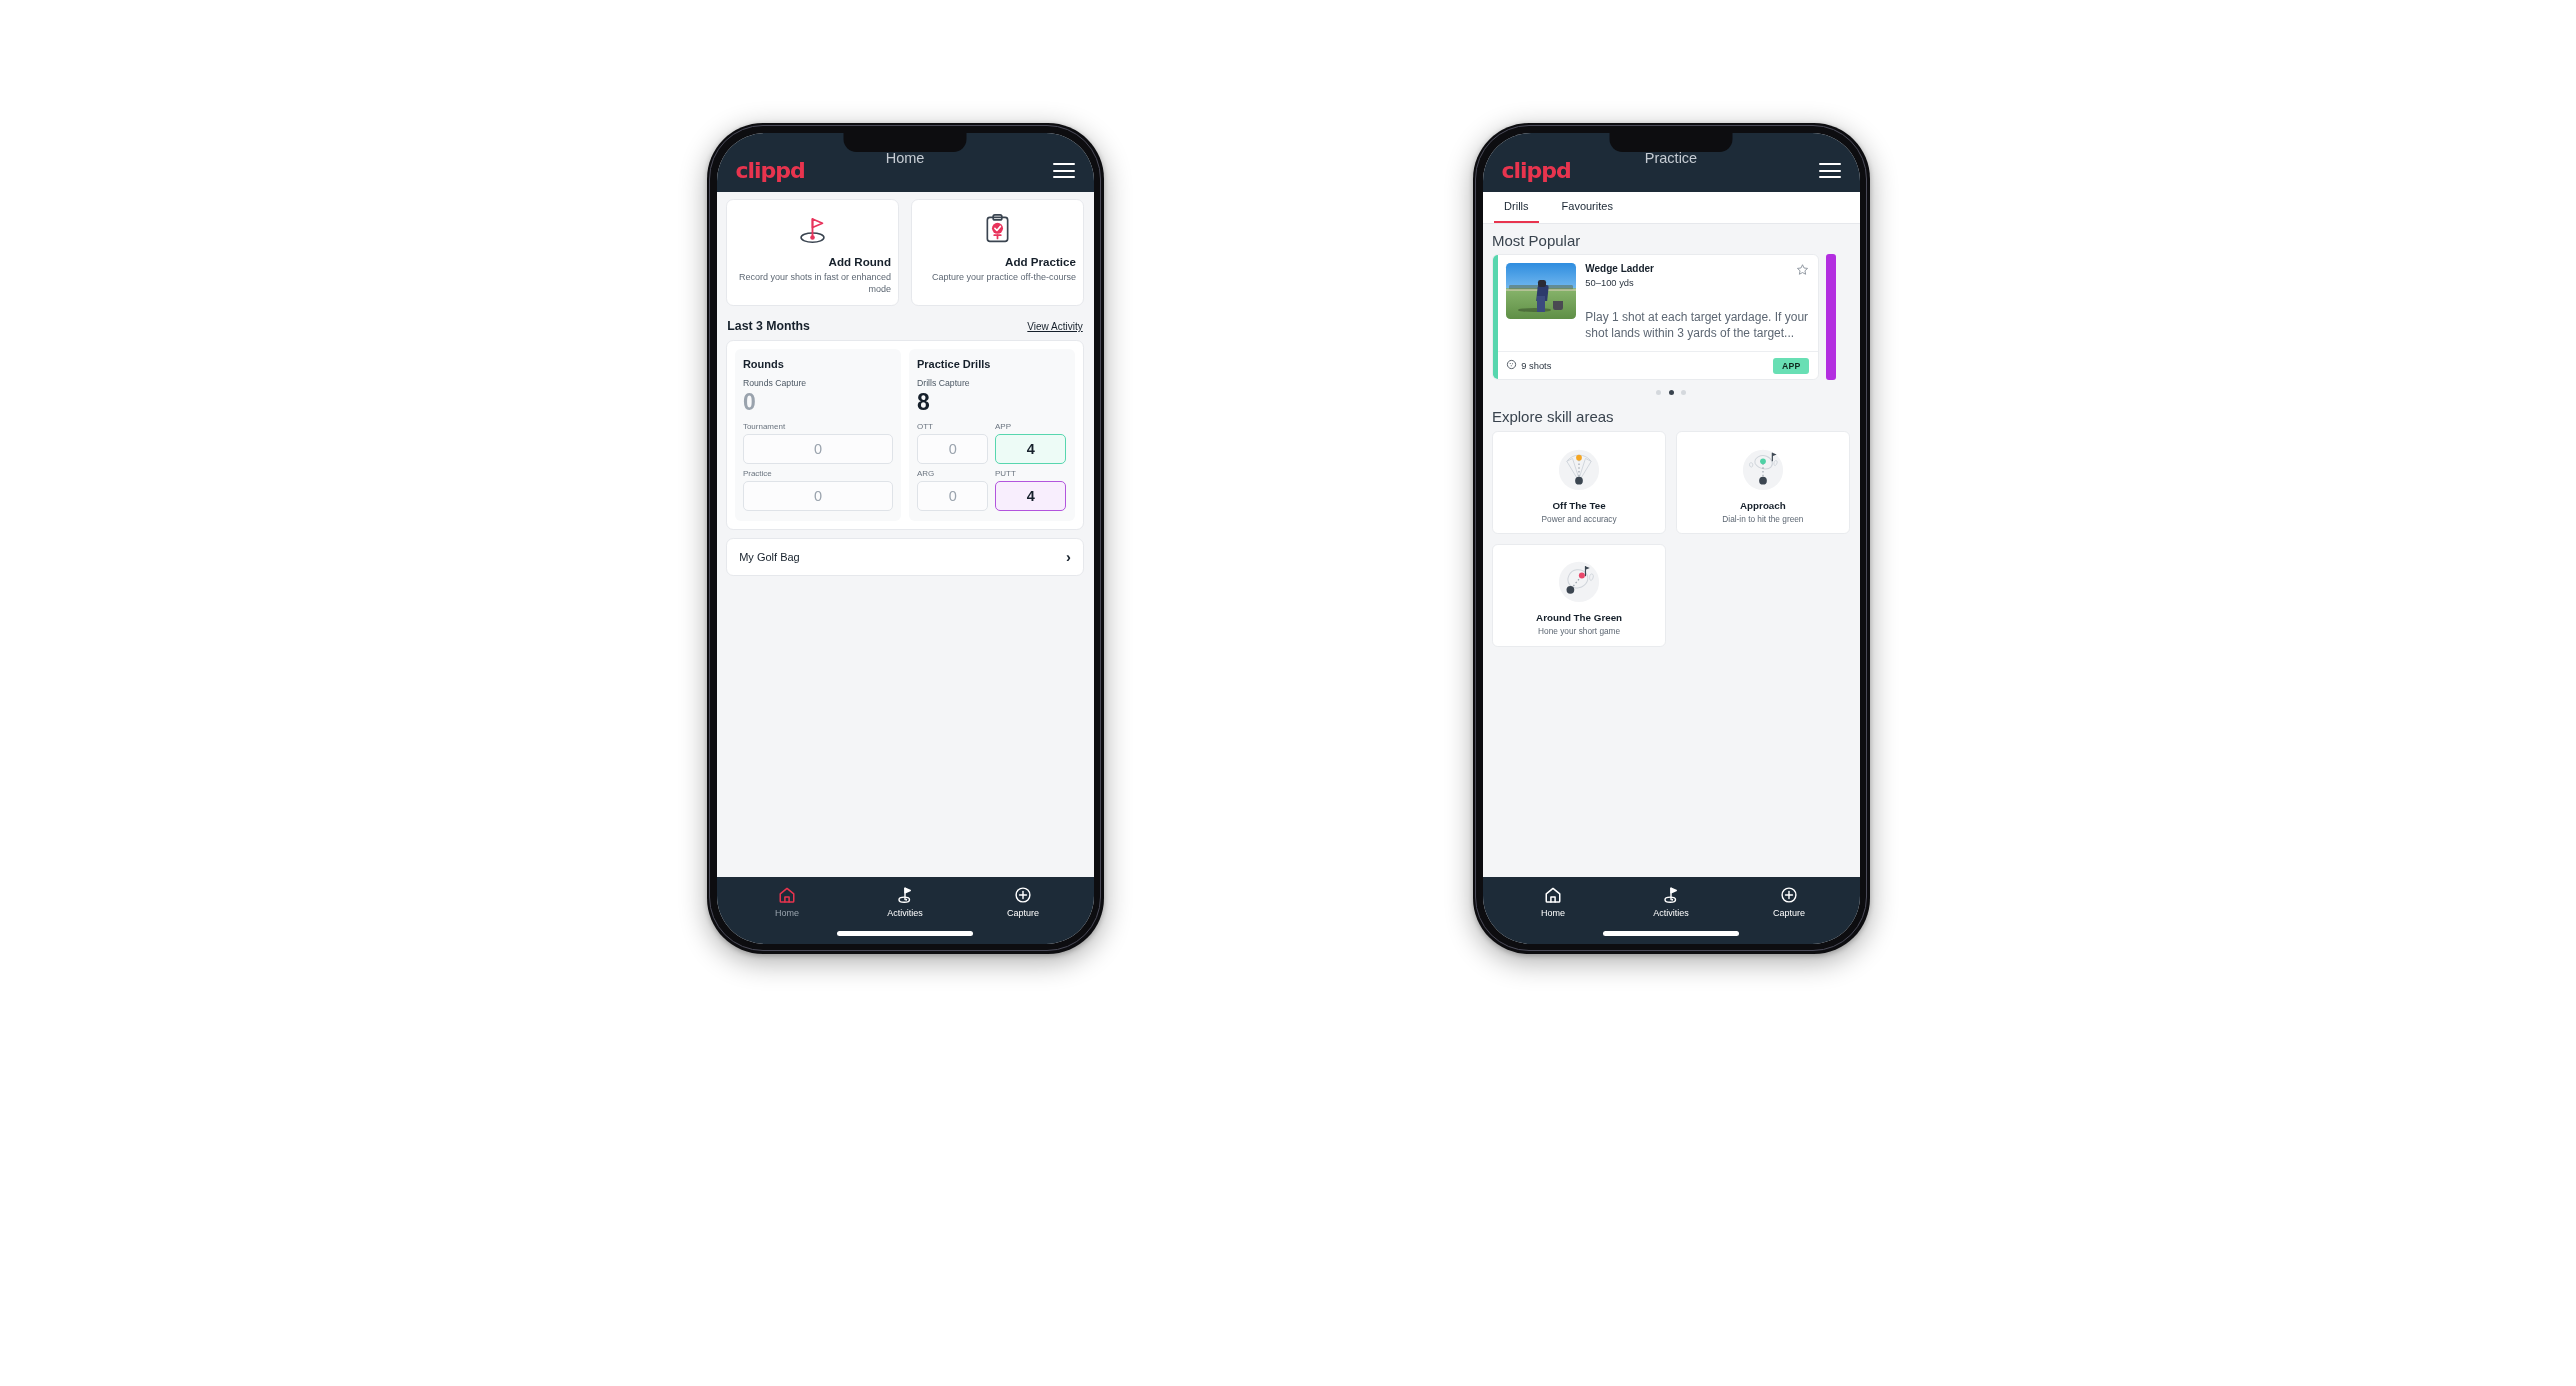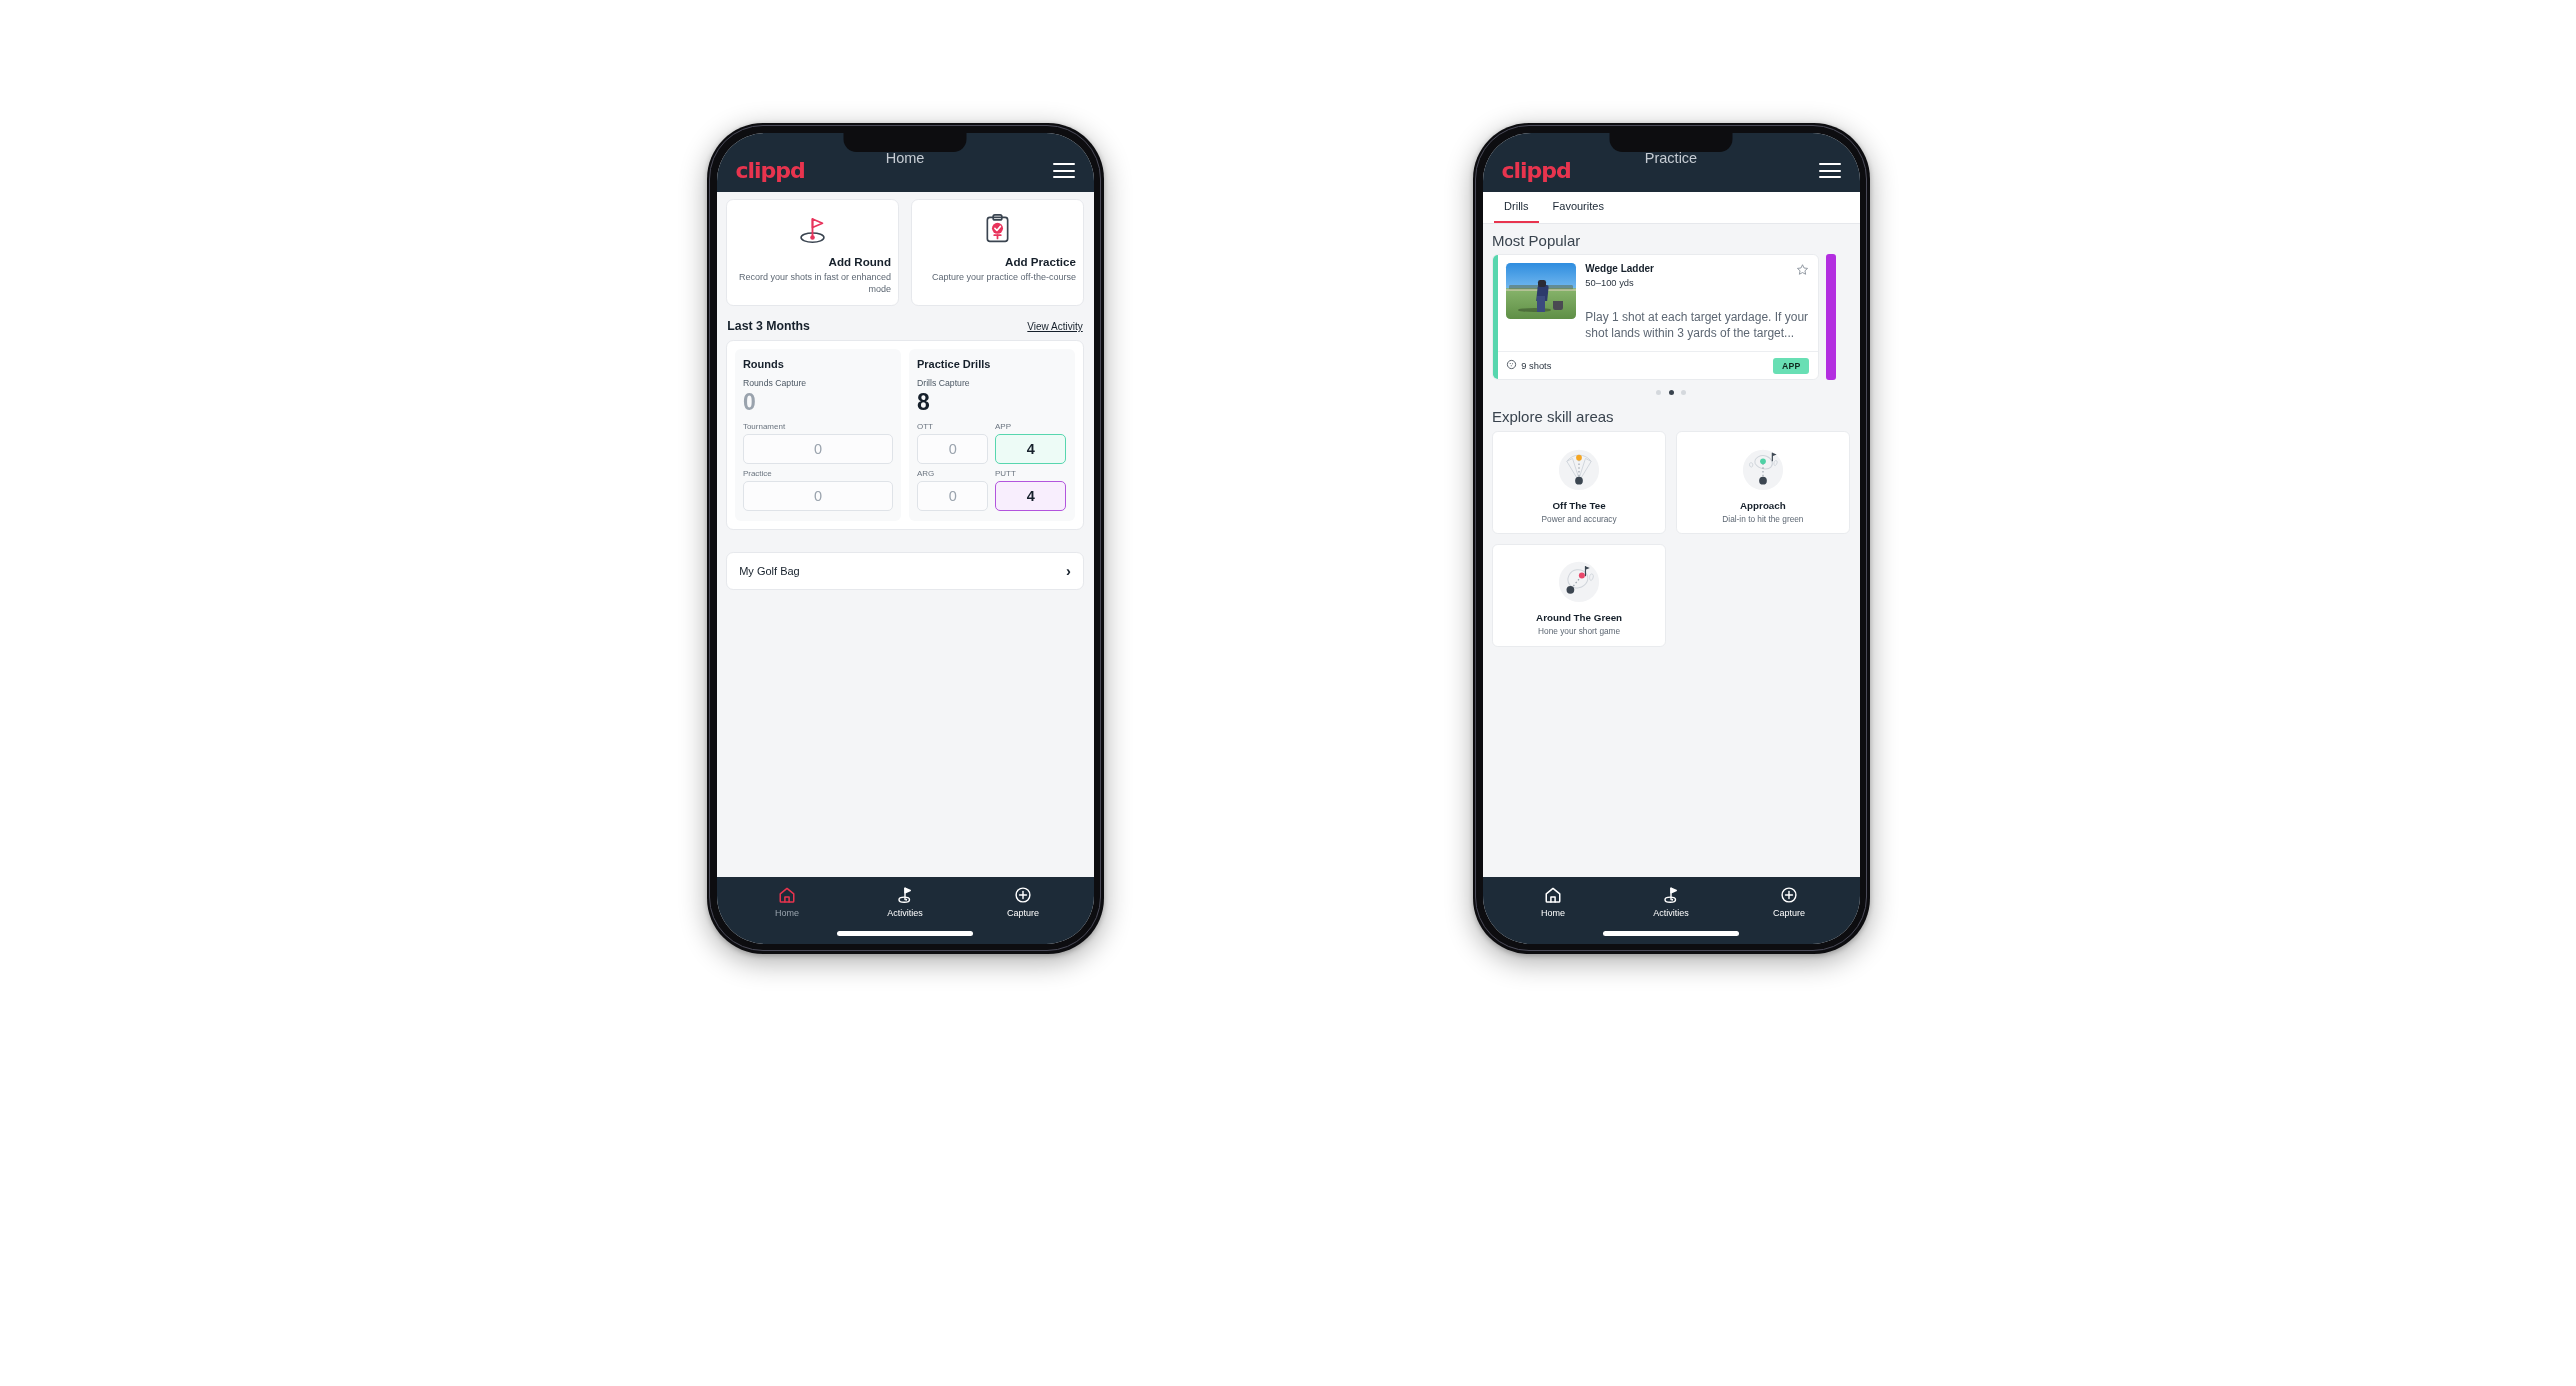--- a/index.html
+++ b/index.html
@@ -163,39 +163,39 @@
     justify-content: center;
     font-size: 14.5px;
     color: #9aa3ad;
     font-weight: 400;
     cursor: pointer;
   }
   .box.green { border-color: #57d6ae; background: #edfbf6; color: #16202b; font-weight: 700; }
   .box.purple { border-color: #b254dd; background: #f8eefd; color: #16202b; font-weight: 700; }
 
   .bag-row {
-    margin-top: 22px;
+    margin-top: 8px;
     background: #ffffff;
     border: 0.7px solid #e6e8ec;
     border-radius: 7.2px;
     height: 38px;
     display: flex;
     align-items: center;
     justify-content: space-between;
     padding: 0 12.3px;
     cursor: pointer;
   }
   .bag-label { font-size: 11px; color: #16202b; }
   .chev { font-size: 14.5px; color: #16202b; font-weight: 700; line-height: 1; }
 
   
   .tabs {
     background: #ffffff;
     display: flex;
-    gap: 4px;
+    gap: 13px;
     padding: 0 11.6px;
     border-bottom: 0.7px solid #e6e8ec;
     min-height: 32px;
   }
   .tab {
     padding: 8px 10px 7.2px;
     font-size: 11px;
     color: #1a2633;
     cursor: pointer;
     border-bottom: 2.2px solid transparent;

